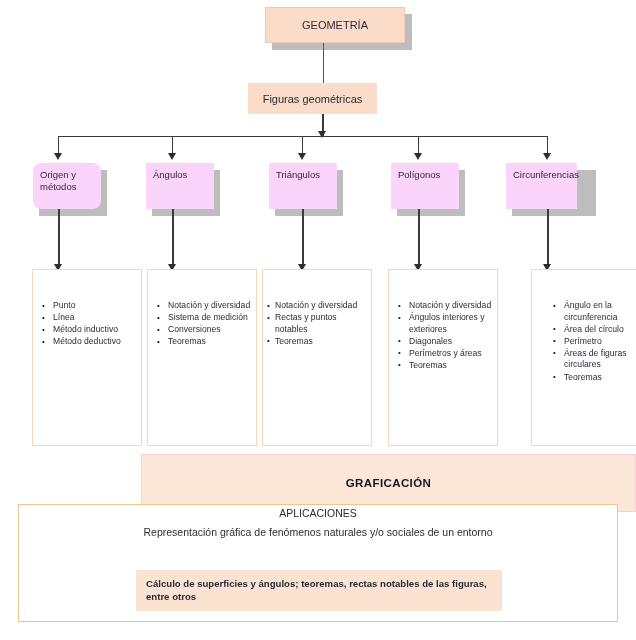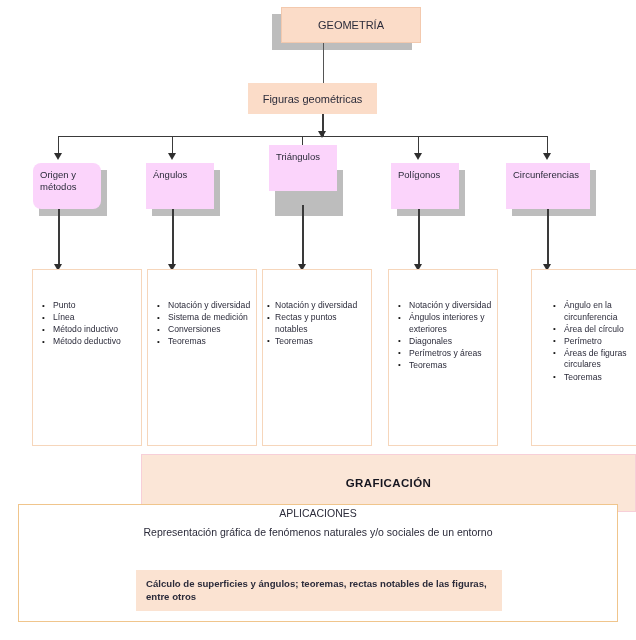--- a/index.html
+++ b/index.html
@@ -158,21 +158,21 @@
     color: #2b2b3a;
     font-weight: bold;
   }
 </style>
 </head>
 <body>
 
 <div id="canvas">
 
   <div class="shadow" style="left:272px; top:14px; width:140px; height:36px;"></div>
-  <div class="peach-box" style="left:265px; top:7px; width:140px; height:36px;margin-left:16px;">
+  <div class="peach-box" style="left:265px; top:7px; width:140px; height:36px;">
     <span>GEOMETRÍA</span>
   </div>
 
   <div class="plainline" style="left:323px; top:43px; height:40px;"></div>
 
   <div class="peach-box" style="left:248px; top:83px; width:129px; height:31px; border-color:#fbdcc8;">
     <span>Figuras geométricas</span>
   </div>
 
   <div class="vline thick" style="left:322px; top:114px; height:22px;"></div>
@@ -199,31 +199,31 @@
   <div class="pink-box" style="left:33px; top:163px; width:68px; height:46px;border-radius:8px;">
     <span>Origen y métodos</span>
   </div>
 
   <div class="shadow" style="left:152px; top:170px; width:68px; height:46px;"></div>
   <div class="pink-box" style="left:146px; top:163px; width:68px; height:46px;">
     <span>Ángulos</span>
   </div>
 
   <div class="shadow" style="left:275px; top:170px; width:68px; height:46px;"></div>
-  <div class="pink-box" style="left:269px; top:145px; width:68px; height:46px;">
+  <div class="pink-box" style="left:269px; top:163px; width:68px; height:46px;">
     <span>Triángulos</span>
   </div>
 
   <div class="shadow" style="left:397px; top:170px; width:68px; height:46px;"></div>
   <div class="pink-box" style="left:391px; top:163px; width:68px; height:46px;">
     <span>Polígonos</span>
   </div>
 
   <div class="shadow" style="left:512px; top:170px; width:84px; height:46px;"></div>
-  <div class="pink-box" style="left:506px; top:163px; width:84px; height:46px;">
+  <div class="pink-box" style="left:506px; top:163px; width:71px; height:46px;">
     <span>Circunferencias</span>
   </div>
 
   <div class="vline thick" style="left:58px; top:205px; height:62px;"></div>
   <div class="arrow" style="left:54px; top:264px;"></div>
 
   <div class="vline thick" style="left:172px; top:205px; height:62px;"></div>
   <div class="arrow" style="left:168px; top:264px;"></div>
 
   <div class="vline thick" style="left:302px; top:205px; height:62px;"></div>

